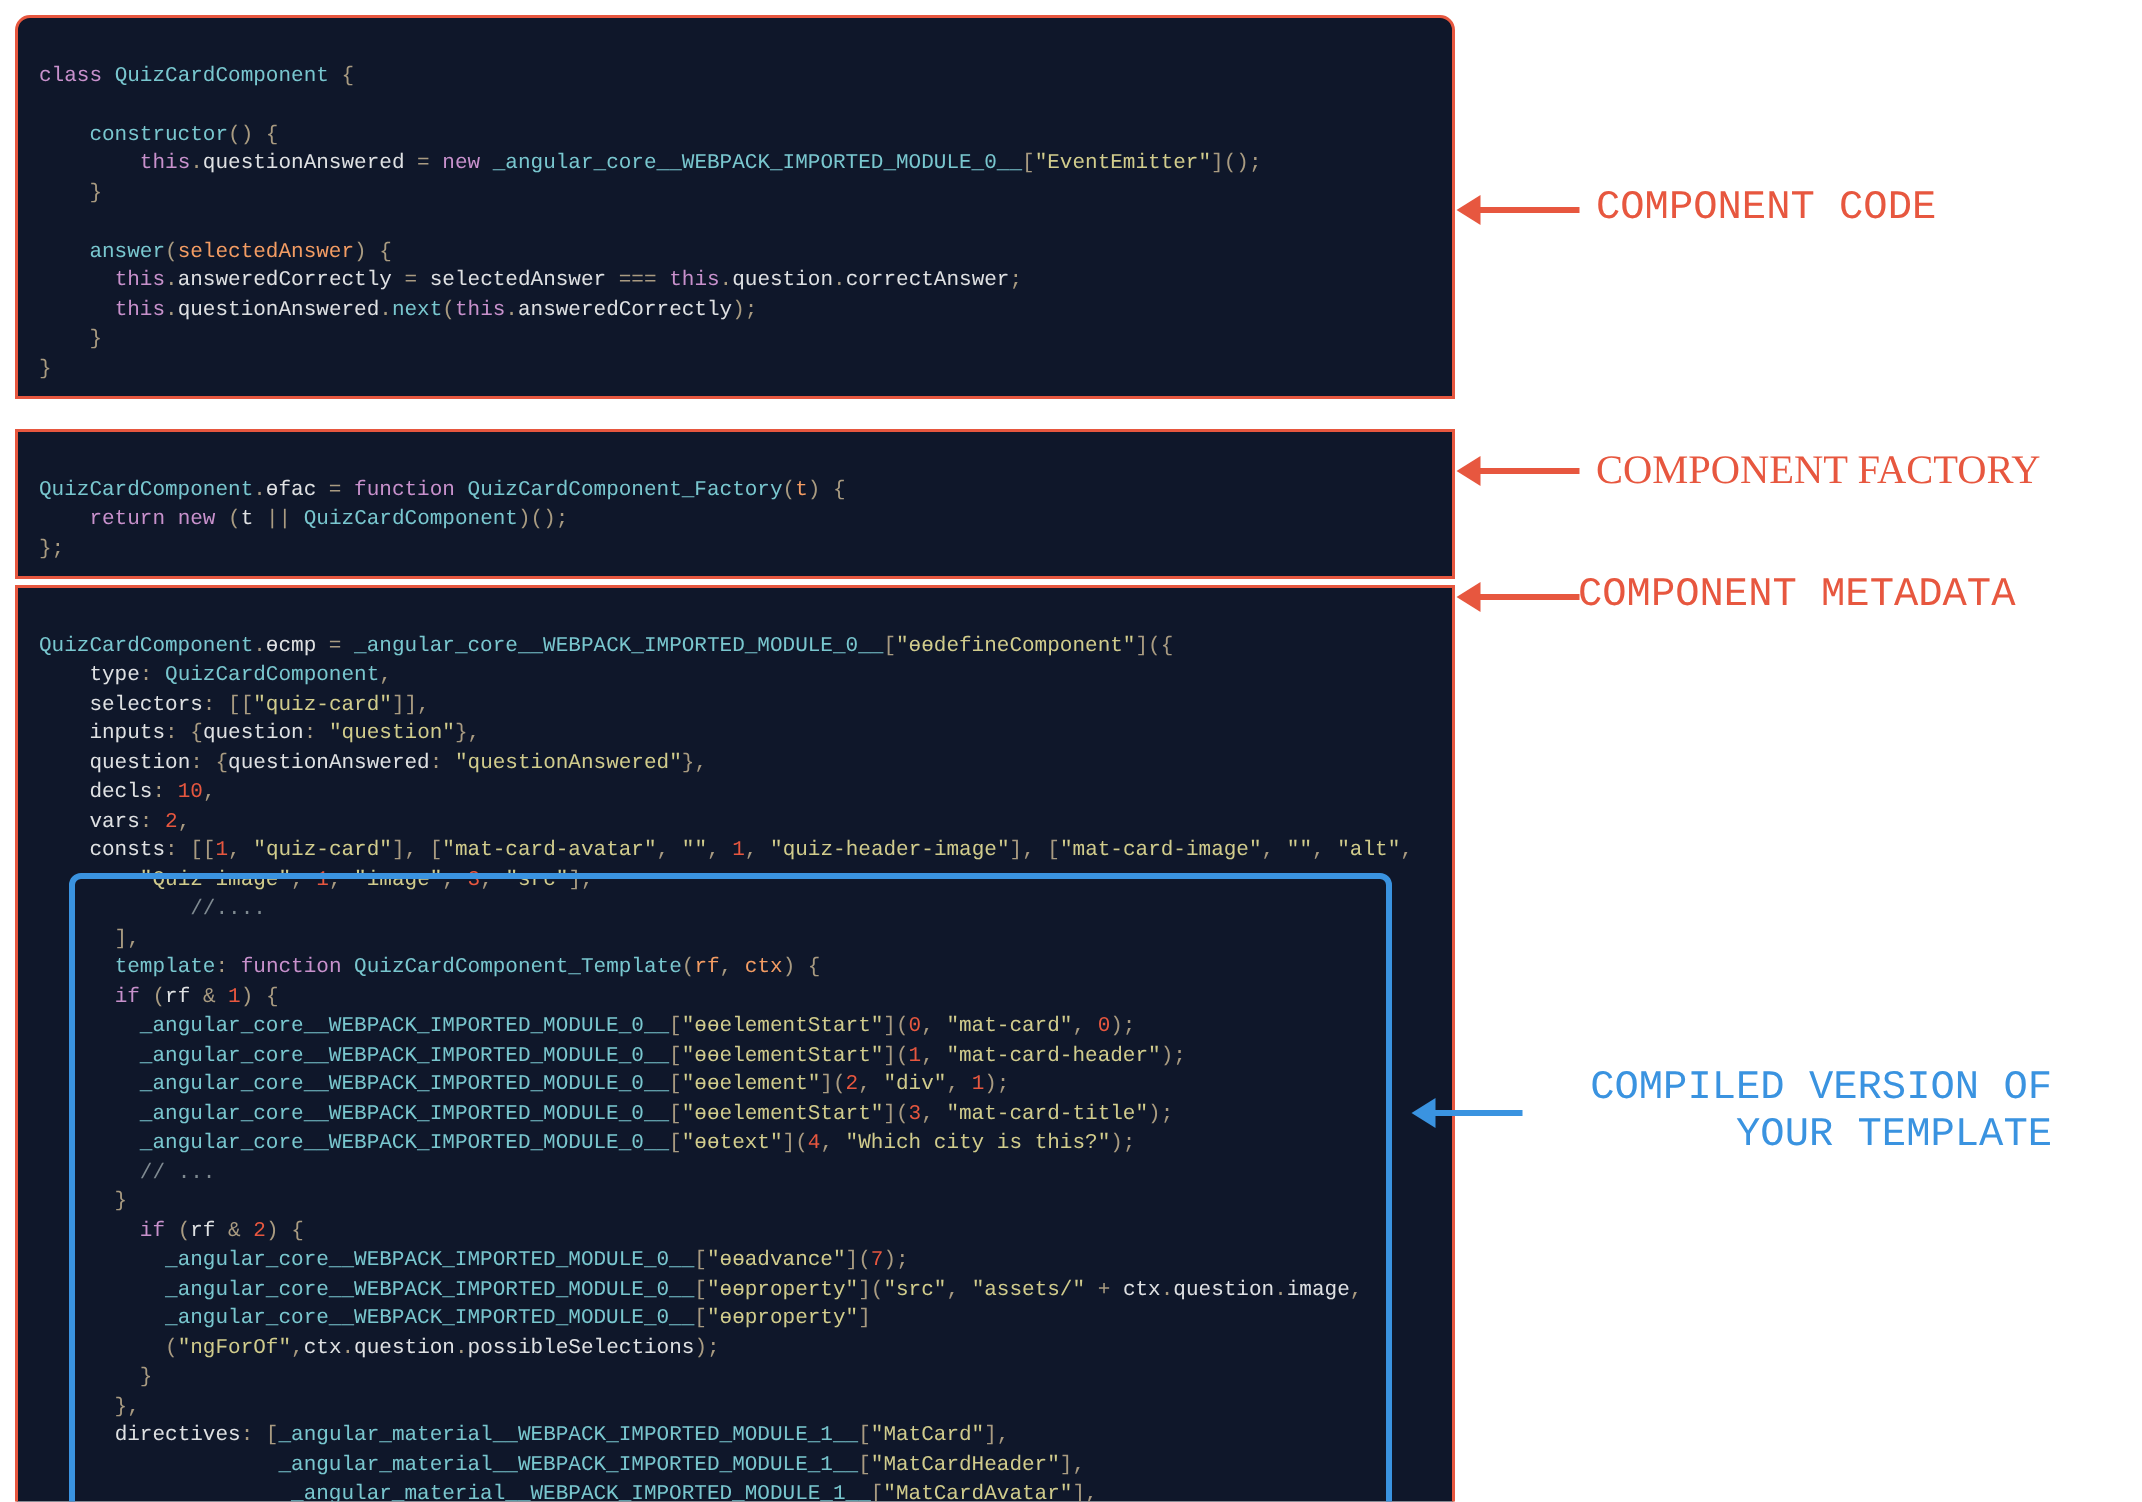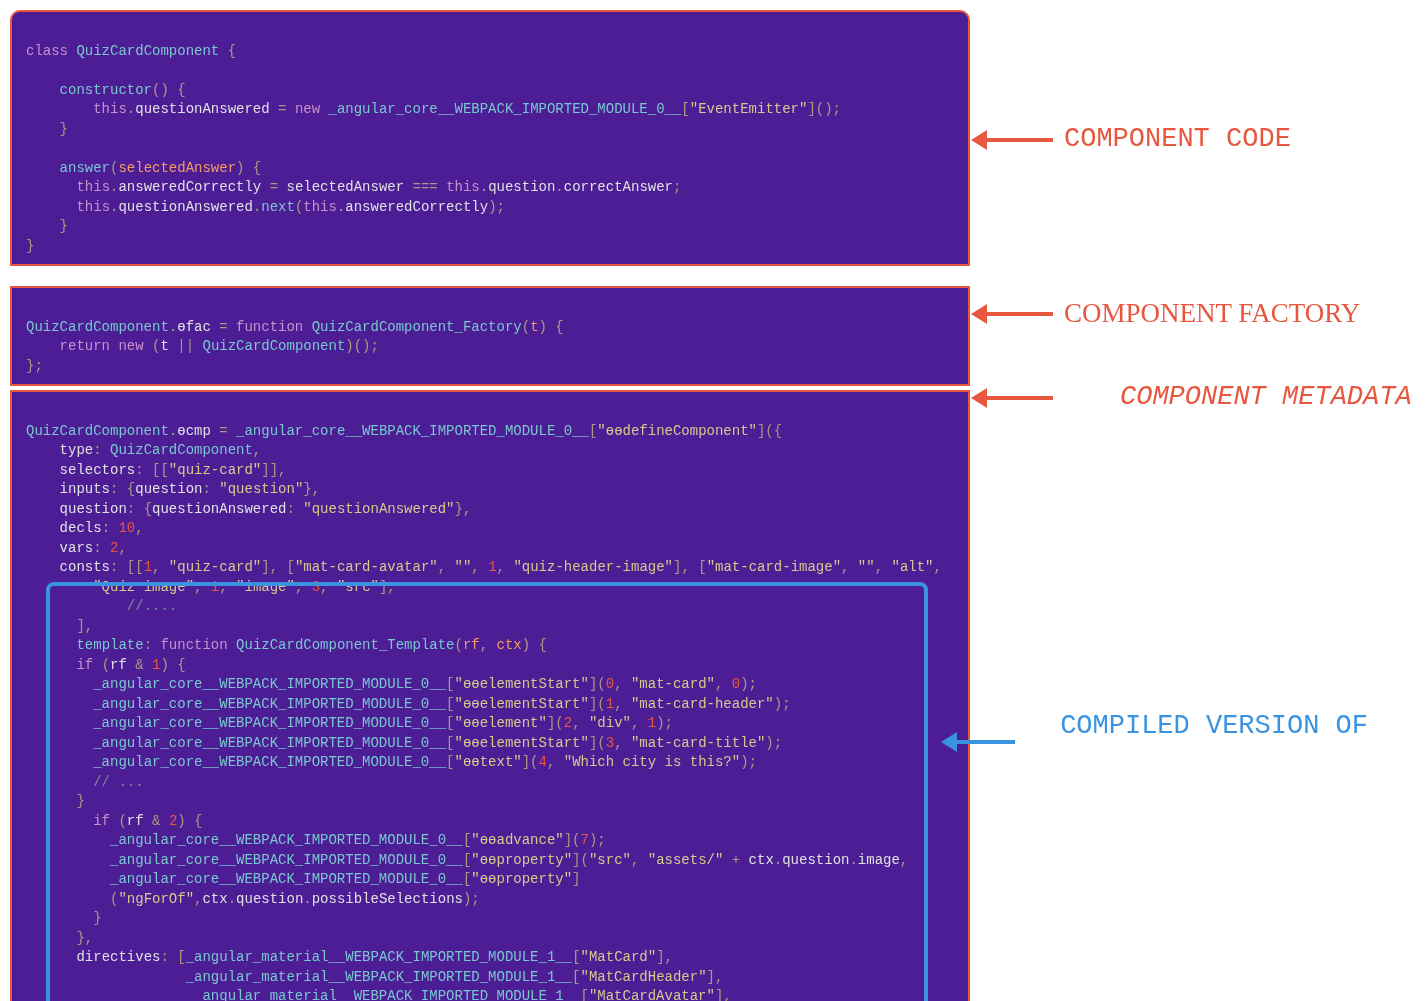--- a/index.html
+++ b/index.html
@@ -11,21 +11,21 @@
     position: relative;
     overflow: hidden;
   }
   .main-container {
     position: absolute;
     left: 10px;
     top: 10px;
     width: 960px;
   }
   .code-block {
-    background: #4c1d95;
+    background: #0f172a;
     border: 2.5px solid #e7573f;
     color: #dfe1e3;
     font-size: 14px;
     line-height: 19.5px;
     padding: 10px 14px 8px 14px;
     white-space: pre;
     overflow: hidden;
   }
   .top-block { border-top-left-radius: 10px; border-top-right-radius: 10px; }
   .bot-block { border-bottom-left-radius: 10px; border-bottom-right-radius: 10px; }
@@ -146,18 +146,19 @@
 
 </div>
 
 <div class="arrow arrow-red" style="left:985px; top:138px; width:68px;"></div>
 <div class="label label-red" style="left:1064px; top:124px;">COMPONENT CODE</div>
 
 <div class="arrow arrow-red" style="left:985px; top:312px; width:68px;"></div>
 <div class="label label-red" style="left:1064px; top:298px;font-family:Liberation Serif, serif;">COMPONENT FACTORY</div>
 
 <div class="arrow arrow-red" style="left:985px; top:396px; width:68px;"></div>
-<div class="label label-red" style="left:1120px; top:382px;font-style:italic;">COMPONENT METADATA</div>
+<div class="label label-red" style="left:1052px; top:382px;">COMPONENT METADATA</div>
 
 <div class="arrow arrow-blue" style="left:955px; top:740px; width:60px;"></div>
 <div class="label label-blue" style="left:1028px; top:711px; width:340px;">
   <span>COMPILED VERSION OF</span><br>
+  <span>YOUR TEMPLATE</span>
 </div>
 
 </body></html>

